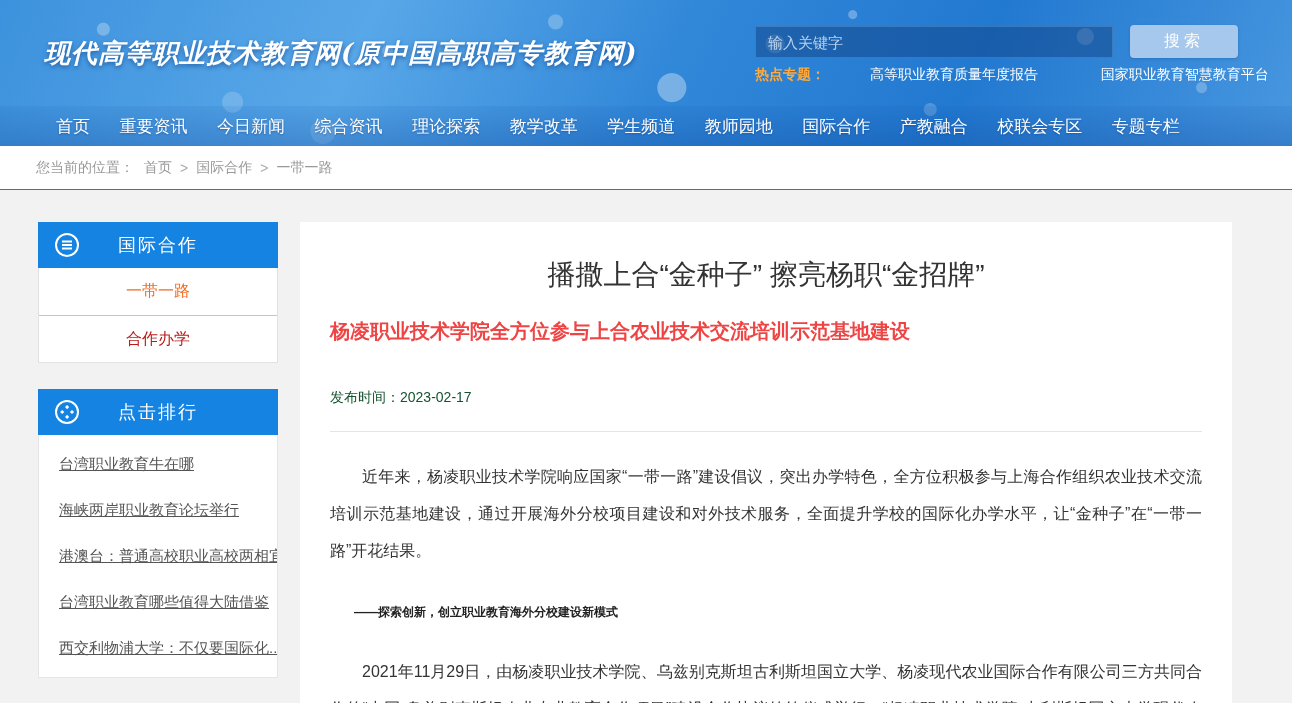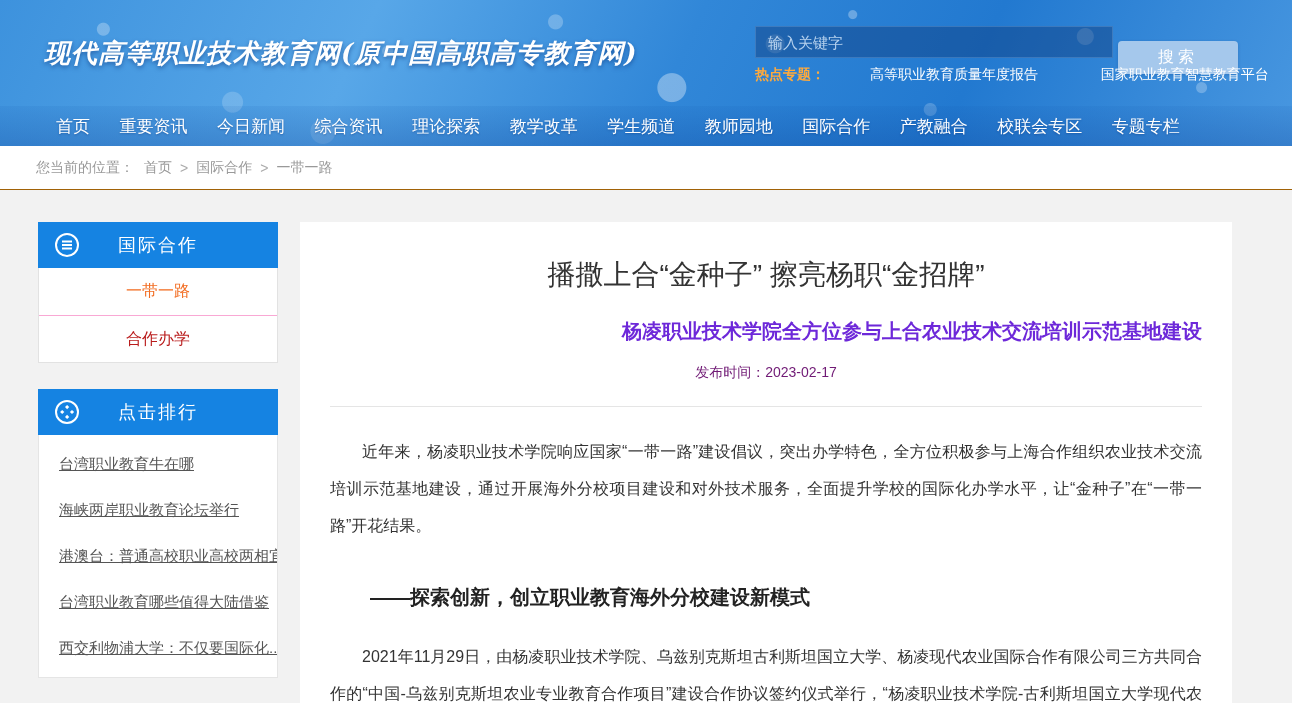--- a/index.html
+++ b/index.html
@@ -33,25 +33,24 @@
     text-align:right;
   }
   .search-area{ position:absolute; top:25px; right:54px; width:1084px; height:34px; }
   .search-input{
     position:absolute; right:125px; top:1px; width:358px; height:32px;
     background:rgba(13,56,120,.42); border:1px solid rgba(120,170,220,.35);
     border-radius:0; padding:0 12px; font-size:15px; color:#fff; outline:none;
   }
   .search-input::placeholder{ color:rgba(220,238,255,.8); }
   .search-btn{
-    position:absolute; right:0; top:0; width:120px; height:33px;
+    position:absolute; right:0; top:0; width:108px; height:33px;
     background:#a5c8ec; color:#ffffff; font-size:16px; letter-spacing:4px;
     border:none; border-radius:4px; cursor:pointer;
     box-shadow:0 1px 3px rgba(20,70,140,.3);
-    margin-top:16px;
   }
   .hot-line{
     position:absolute; left:755px; top:66px; font-size:14px; white-space:nowrap;
   }
   .hot-label{ color:#ffaa3c; font-weight:bold; margin-right:8px; }
   .hot-line a{ color:#ffffff; text-decoration:none; margin-right:26px;margin-left:33px; }
 
   
   .main-nav{
     position:absolute; left:0; right:0; bottom:0; height:40px;
@@ -100,30 +99,30 @@
     height:46px; line-height:46px; padding:0 14px 0 20px; font-size:15px; color:#555;
     white-space:nowrap; overflow:hidden; cursor:pointer;text-decoration:underline;
   }
 
   
   .article-card{ flex:1; background:#ffffff; min-height:600px; padding:0 30px 40px; }
   .article-title{
     margin-top:34px; text-align:center; font-size:28px; font-weight:500; color:#333;
   }
   .article-subtitle{
-    margin-top:24px; text-align:right; font-size:20px; font-weight:bold; color:#6d28d9;
-  }
-  .publish-line{ margin-top:19px; text-align:center; font-size:14px; color:#701a75; }
+    margin-top:24px; text-align:left; font-size:20px; font-weight:bold; color:#ef4444;
+  }
+  .publish-line{ margin-top:44px; text-align:left; font-size:14px; color:#14532d; }
   .article-hr{ border:none; border-top:1px solid #e5e5e5; margin:24px 0 0; }
   .article-body p{
     margin-top:26px; font-size:16px; color:#333; line-height:37px;
     text-indent:2em; text-align:justify;
   }
   .article-body .section-heading{
-    margin-top:38px; font-size:20px; color:#222; font-weight:bold;
+    margin-top:28px; font-size:12px; color:#222; font-weight:bold;
     text-indent:2em; line-height:30px;
   }
 </style>
 </head>
 <body>
 
 <header class="site-header">
   <div class="logo">现代高等职业技术教育网(原中国高职高专教育网)</div>
 
   <div class="search-area">

